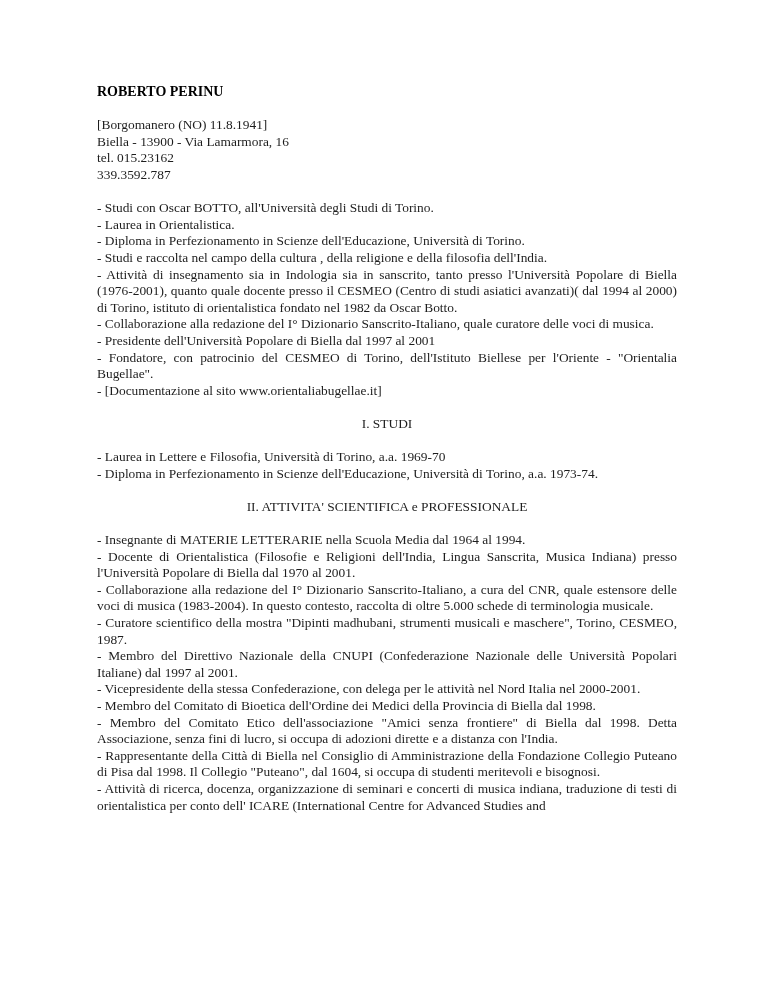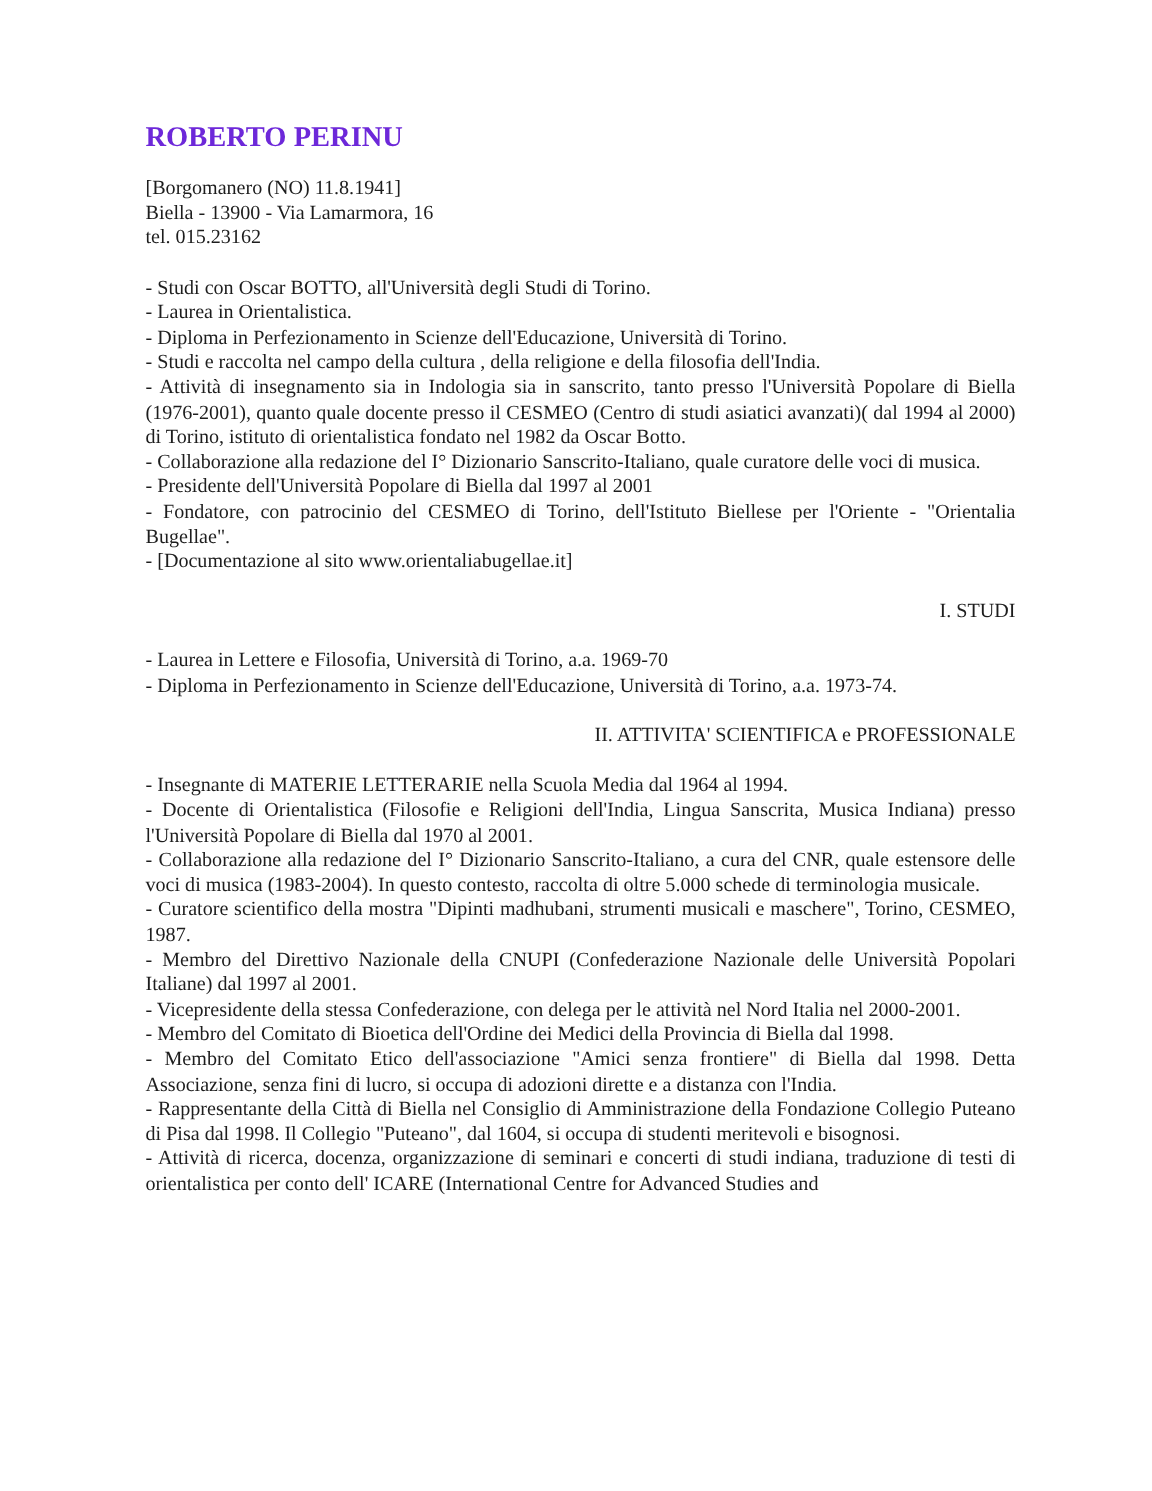--- a/index.html
+++ b/index.html
@@ -18,48 +18,49 @@
     font-size: 13.4px;
     line-height: 16.6px;
     color: #1d1d1d;
     overflow: hidden;
   }
   .page p {
     margin: 0;
   }
   .doc-title {
     margin: 0;
-    font-size: 19px;
+    font-size: 14px;
     line-height: 16.6px;
     font-weight: bold;
-    color: #6d28d9;
+    color: #000000;
   }
   .spacer {
     height: 16.6px;
   }
   .item {
     text-align: justify;
   }
   .section-heading {
-    text-align: right;
+    text-align: center;
   }
 </style>
 </head>
 <body>
 
 <div class="page">
 
   <p class="doc-title">ROBERTO PERINU</p>
 
   <div class="spacer"></div>
 
   <div>
     <p>[Borgomanero (NO) 11.8.1941]</p>
     <p>Biella - 13900 - Via Lamarmora, 16</p>
     <p>tel. 015.23162</p>
+    <p>339.3592.787</p>
   </div>
 
   <div class="spacer"></div>
 
   <div>
     <p class="item">- Studi con Oscar BOTTO, all'Università degli Studi di Torino.</p>
     <p class="item">- Laurea in Orientalistica.</p>
     <p class="item">- Diploma in Perfezionamento in Scienze dell'Educazione, Università di Torino.</p>
     <p class="item">- Studi e raccolta nel campo della cultura , della religione e della filosofia dell'India.</p>
     <p class="item">- Attività di insegnamento sia in Indologia sia in sanscrito, tanto presso l'Università Popolare di Biella (1976-2001), quanto quale docente presso il CESMEO (Centro di studi asiatici avanzati)( dal 1994 al 2000) di Torino, istituto di orientalistica fondato nel 1982 da Oscar Botto.</p>
@@ -85,16 +86,16 @@
     <div class="spacer"></div>
     <p class="item">- Insegnante di MATERIE LETTERARIE nella Scuola Media dal 1964 al 1994.</p>
     <p class="item">- Docente di Orientalistica (Filosofie e Religioni dell'India, Lingua Sanscrita, Musica Indiana) presso l'Università Popolare di Biella dal 1970 al 2001.</p>
     <p class="item">- Collaborazione alla redazione del I° Dizionario Sanscrito-Italiano, a cura del CNR, quale estensore delle voci di musica (1983-2004). In questo contesto, raccolta di oltre 5.000 schede di terminologia musicale.</p>
     <p class="item">- Curatore scientifico della mostra "Dipinti madhubani, strumenti musicali e maschere", Torino, CESMEO, 1987.</p>
     <p class="item">- Membro del Direttivo Nazionale della CNUPI (Confederazione Nazionale delle Università Popolari Italiane) dal 1997 al 2001.</p>
     <p class="item">- Vicepresidente della stessa Confederazione, con delega per le attività nel Nord Italia nel 2000-2001.</p>
     <p class="item">- Membro del Comitato di Bioetica dell'Ordine dei Medici della Provincia di Biella dal 1998.</p>
     <p class="item">- Membro del Comitato Etico dell'associazione "Amici senza frontiere" di Biella dal 1998. Detta Associazione, senza fini di lucro, si occupa di adozioni dirette e a distanza con l'India.</p>
     <p class="item">- Rappresentante della Città di Biella nel Consiglio di Amministrazione della Fondazione Collegio Puteano di Pisa dal 1998. Il Collegio "Puteano", dal 1604, si occupa di studenti meritevoli e bisognosi.</p>
-    <p class="item">- Attività di ricerca, docenza, organizzazione di seminari e concerti di studi indiana, traduzione di testi di orientalistica per conto dell' ICARE (International Centre for Advanced Studies and</p>
+    <p class="item">- Attività di ricerca, docenza, organizzazione di seminari e concerti di musica indiana, traduzione di testi di orientalistica per conto dell' ICARE (International Centre for Advanced Studies and</p>
   </div>
 
 </div>
 
 </body></html>

